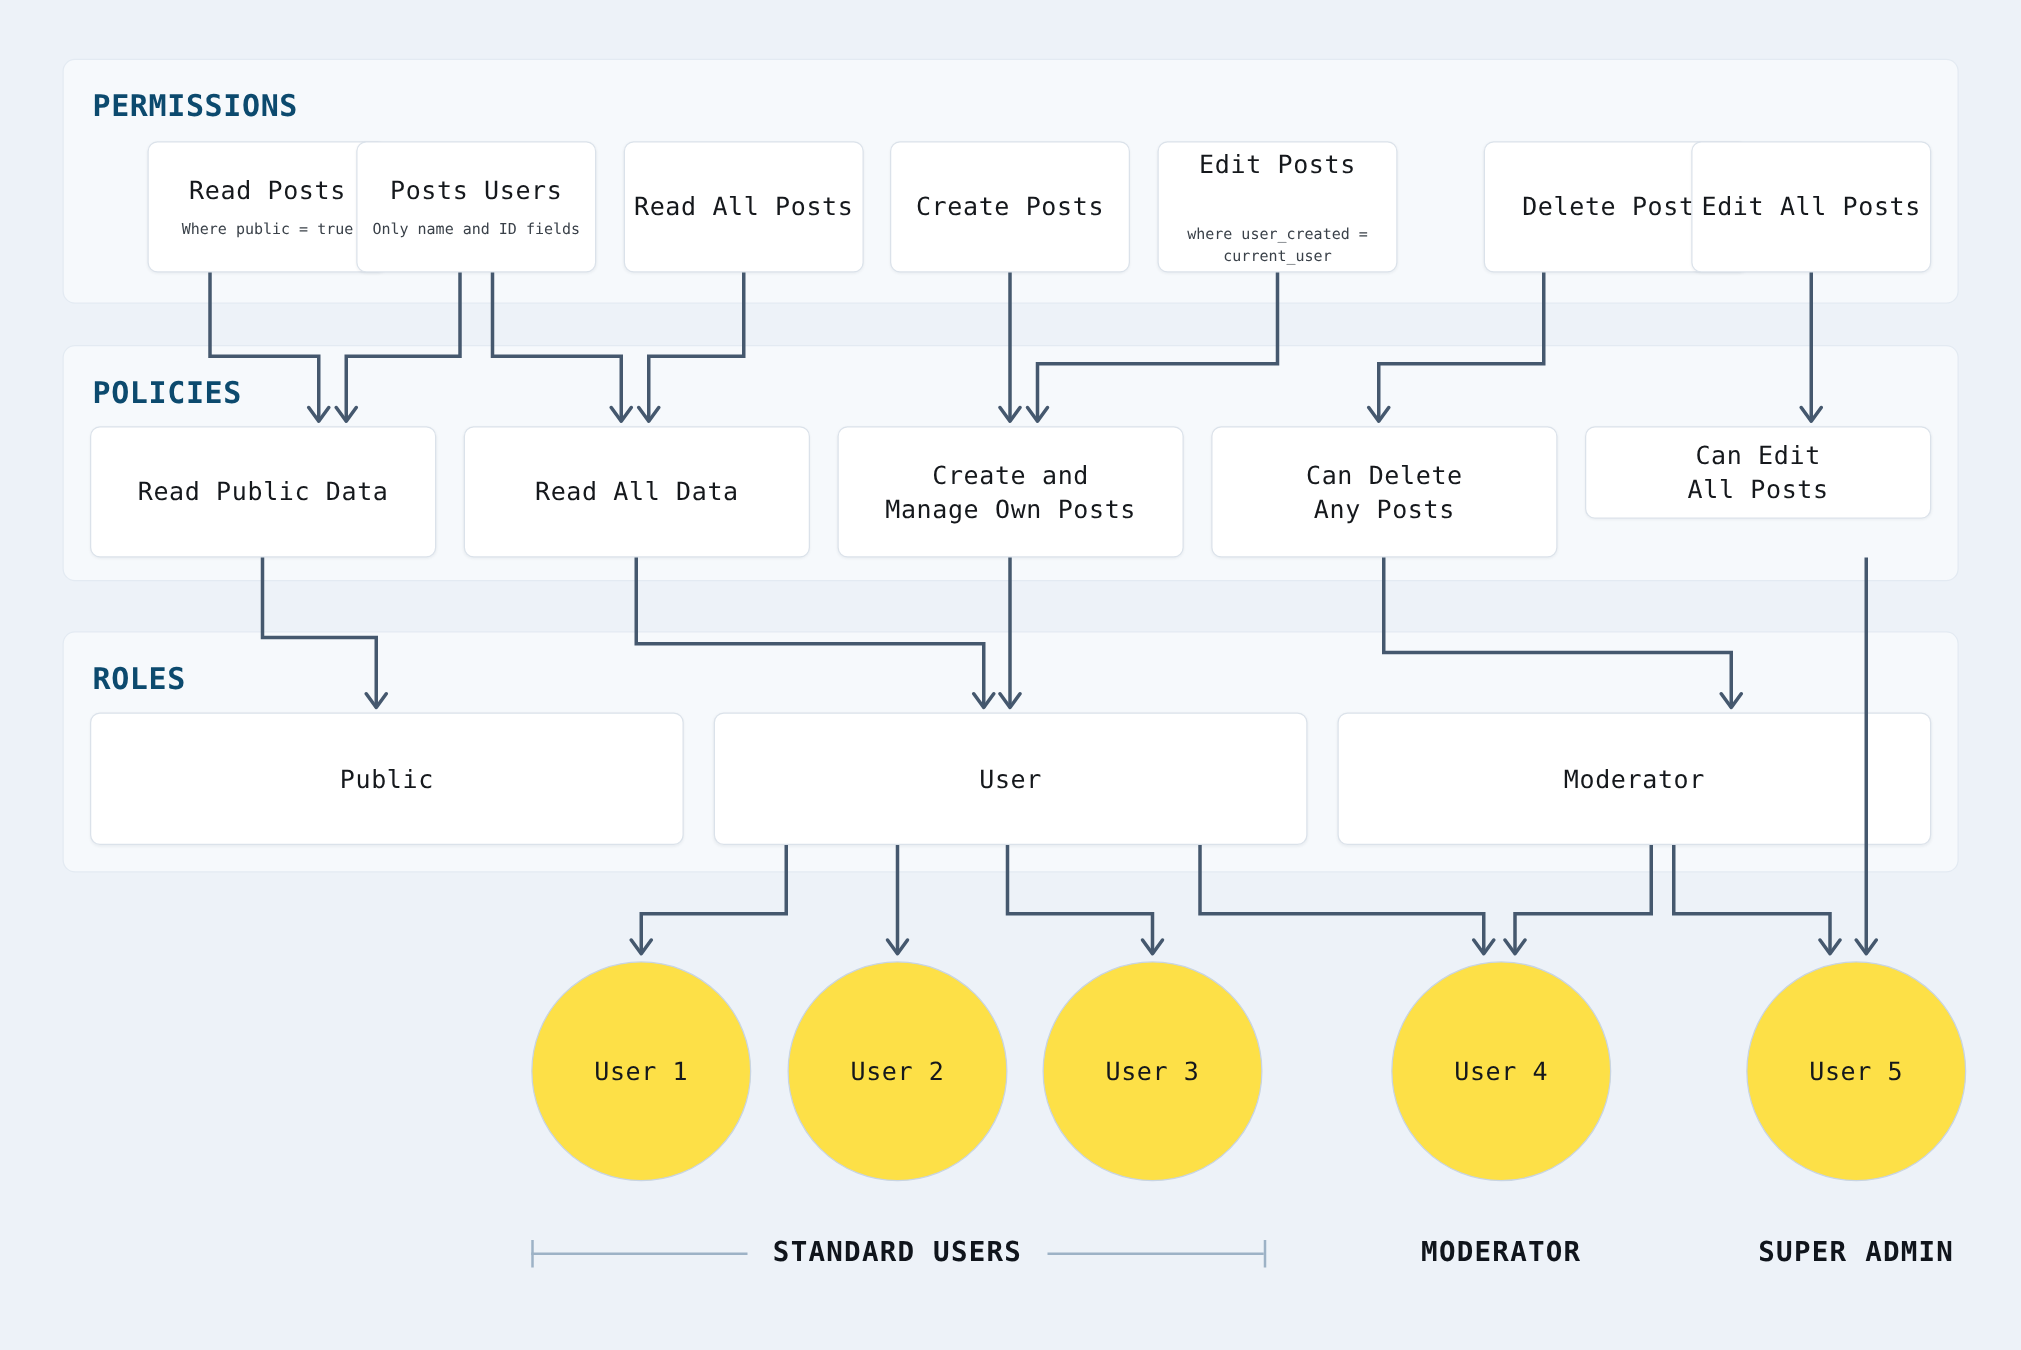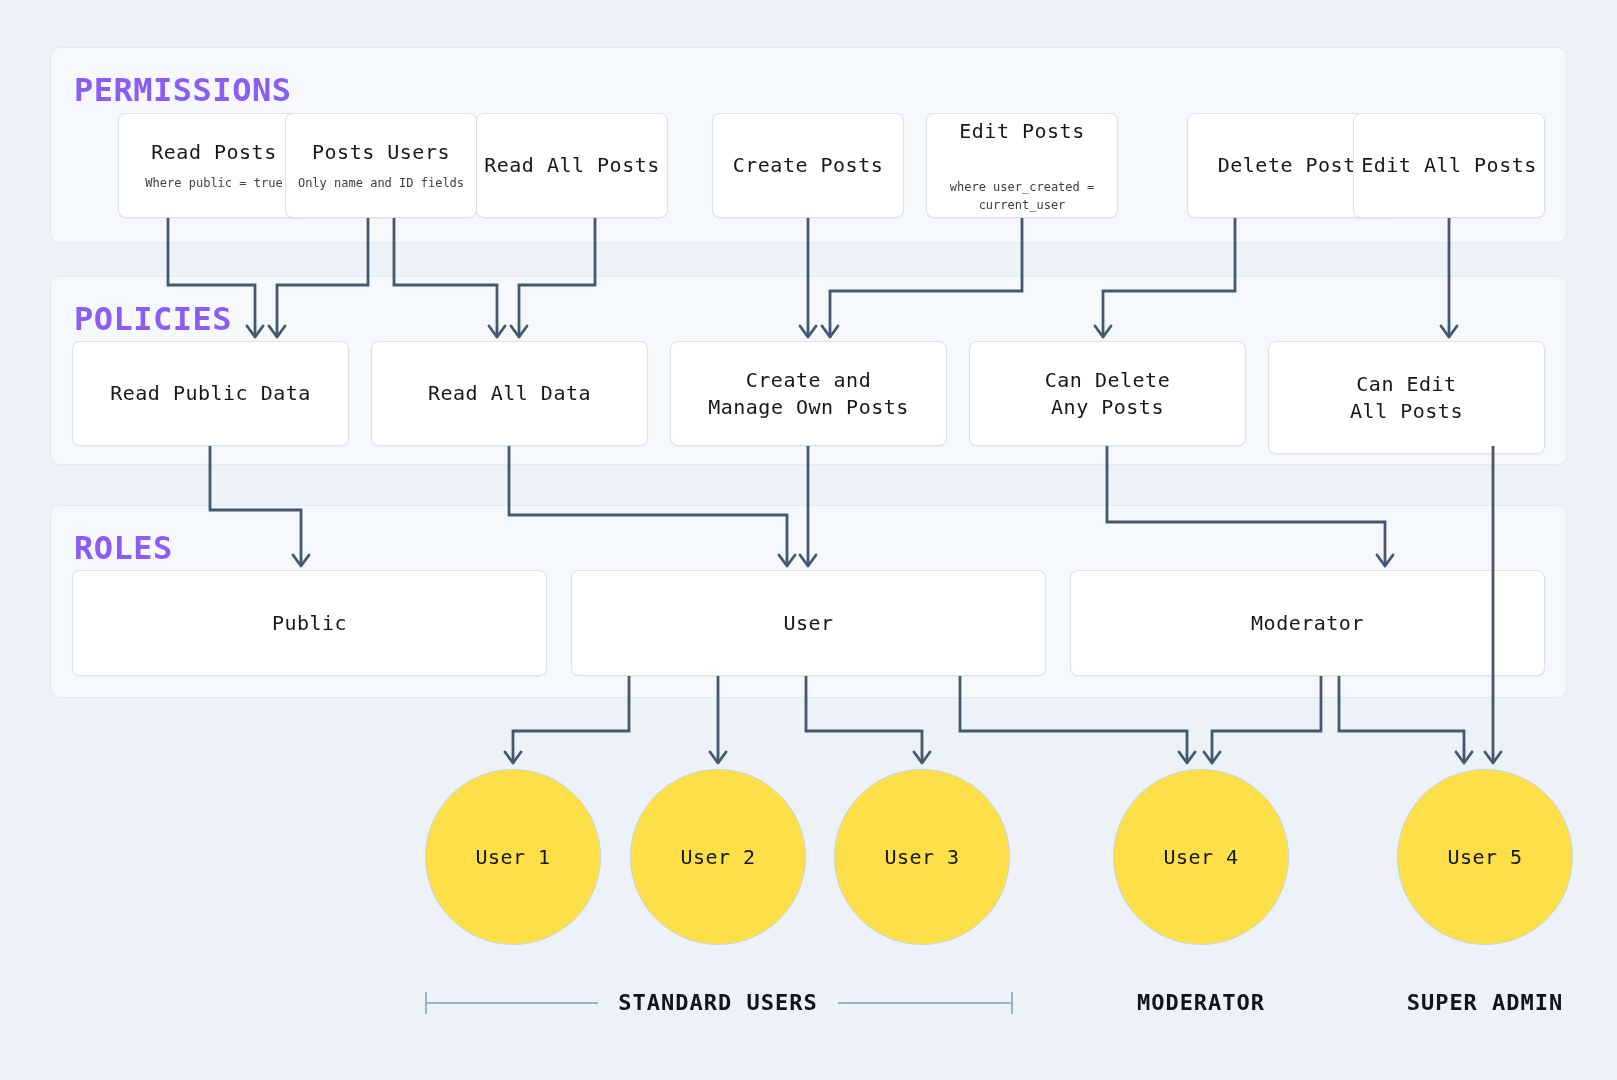--- a/index.html
+++ b/index.html
@@ -13,21 +13,21 @@
   .stage{position:relative;width:1617px;height:1080px;}
   .section{
     position:absolute;
     background:#f6f9fc;
     border:1px solid #e3eaf2;
     border-radius:10px;
     box-sizing:border-box;
   }
   .sec-title{
     position:absolute;
-    font-size:32px;font-weight:bold;letter-spacing:.5px;color:#8b5cf6;
+    font-size:24px;font-weight:bold;letter-spacing:.5px;color:#0c4a6e;
   }
   .node{
     position:absolute;
     background:#ffffff;
     border:1px solid #dbe2ea;
     border-radius:8px;
     box-sizing:border-box;
     box-shadow:0 1px 2px rgba(23,43,66,.05);
     display:flex;flex-direction:column;align-items:center;justify-content:center;
     text-align:center;
@@ -68,21 +68,21 @@
   <div class="sec-title" style="left:74px;top:529px;">ROLES</div>
 
   <div class="node" style="left:72px;top:113px;width:192px;height:105px;margin-left:46px;">
     <div class="lbl">Read Posts</div>
     <div class="sub">Where public = true</div>
   </div>
   <div class="node" style="left:285px;top:113px;width:192px;height:105px;">
     <div class="lbl">Posts Users</div>
     <div class="sub">Only name and ID fields</div>
   </div>
-  <div class="node" style="left:476px;top:113px;width:192px;height:105px;text-align:right;">
+  <div class="node" style="left:499px;top:113px;width:192px;height:105px;text-align:right;">
     <div class="lbl">Read All Posts</div>
   </div>
   <div class="node" style="left:712px;top:113px;width:192px;height:105px;">
     <div class="lbl">Create Posts</div>
   </div>
   <div class="node" style="left:926px;top:113px;width:192px;height:105px;gap:25px;">
     <div class="lbl">Edit Posts</div>
     <div class="sub">
       <span style="display:block">where user_created =</span>
       <span style="display:block">current_user</span>
@@ -106,21 +106,21 @@
       <span style="display:block">Create and</span>
       <span style="display:block">Manage Own Posts</span>
     </div>
   </div>
   <div class="node" style="left:969px;top:341px;width:277px;height:105px;">
     <div class="lbl">
       <span style="display:block">Can Delete</span>
       <span style="display:block">Any Posts</span>
     </div>
   </div>
-  <div class="node" style="left:1268px;top:341px;width:277px;height:113px;">
+  <div class="node" style="left:1268px;top:341px;width:277px;height:74px;">
     <div class="lbl">
       <span style="display:block">Can Edit</span>
       <span style="display:block">All Posts</span>
     </div>
   </div>
 
   <div class="node" style="left:72px;top:570px;width:475px;height:106px;">
     <div class="lbl">Public</div>
   </div>
   <div class="node" style="left:571px;top:570px;width:475px;height:106px;">

